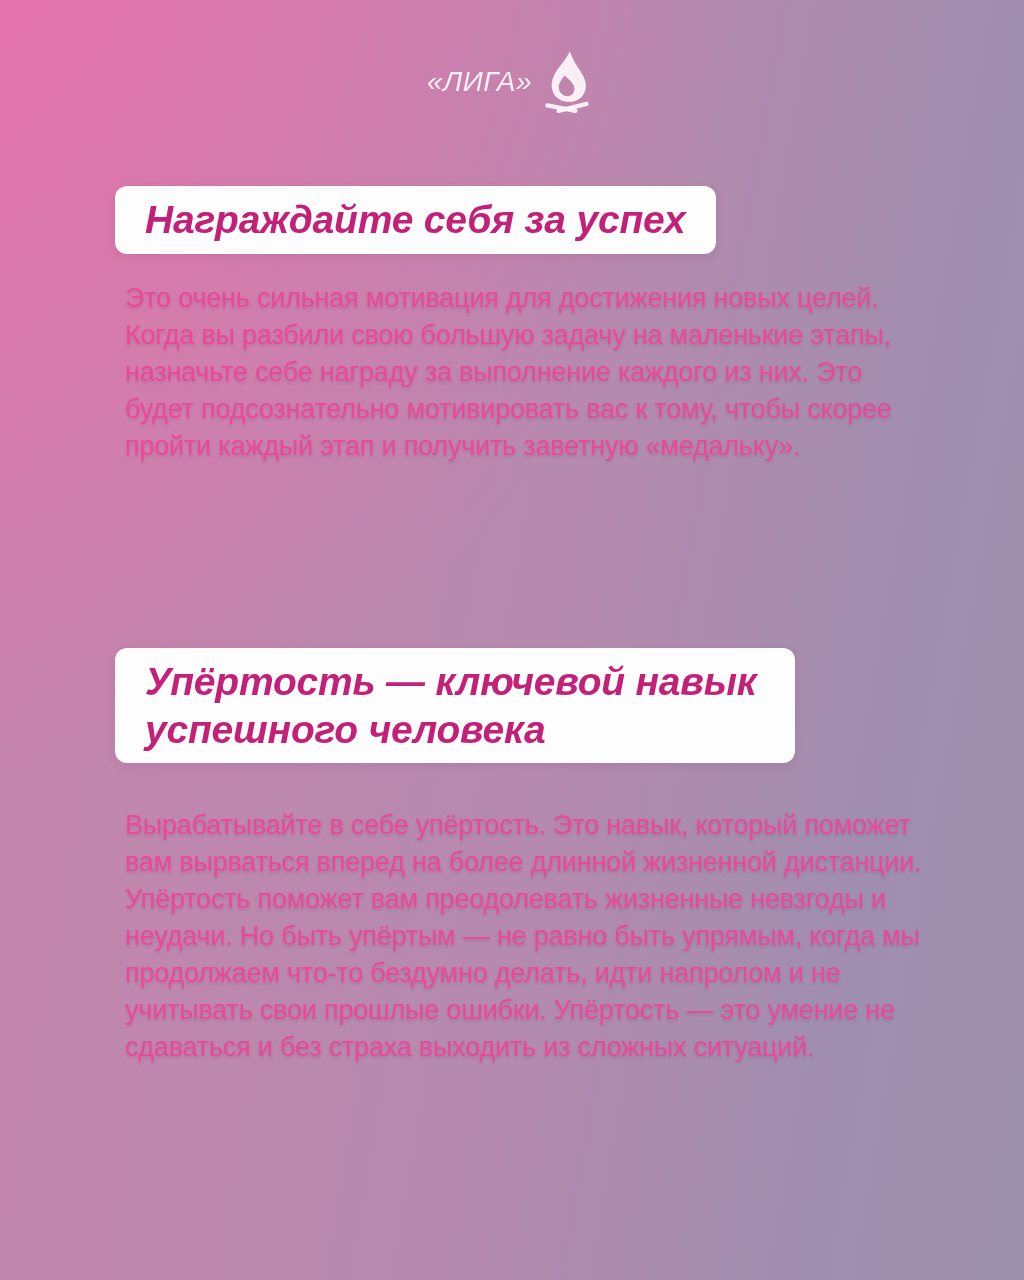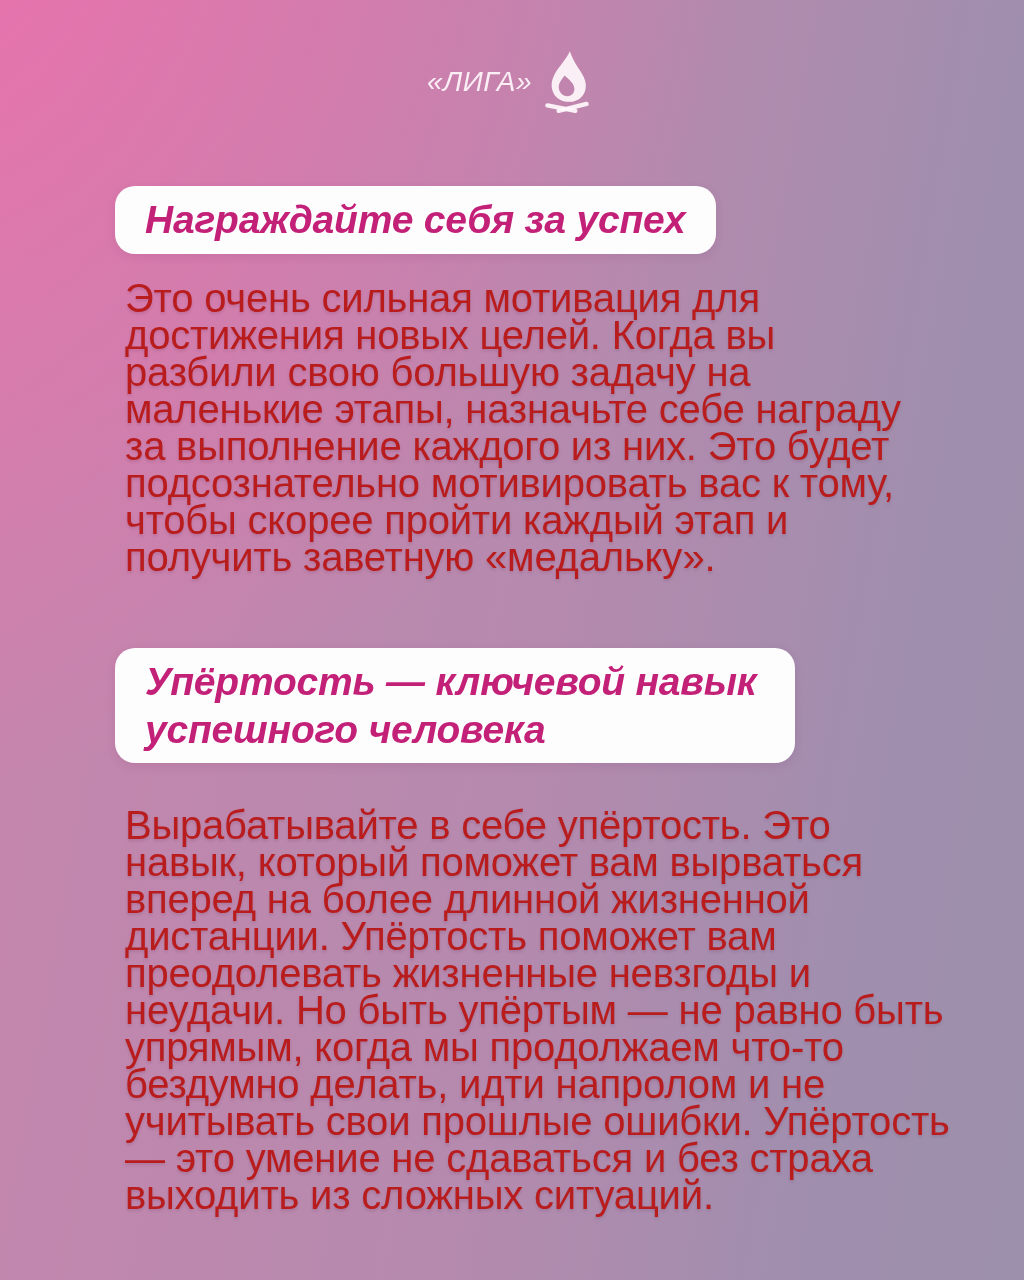--- a/index.html
+++ b/index.html
@@ -42,38 +42,38 @@
   .header-label {
     font-size: 28px;
     letter-spacing: 0.3px;
   }
 
   
   .title-pill {
     position: absolute;
     left: 115px;
     background: #fefdfe;
-    border-radius: 20px;
+    border-radius: 12px;
     padding: 10px 30px;
     box-shadow: 0 3px 10px rgba(120, 45, 95, 0.12);
     color: #c32078;
     font-size: 39px;
     font-weight: bold;
     font-style: italic;
     line-height: 1.22;
     letter-spacing: -0.2px;
   }
   #pill-1 { top: 186px; }
   #pill-2 { top: 648px; max-width: 620px; }
 
   .body-text {
     position: absolute;
     left: 125px;
-    color: #b91c1c;
-    font-size: 40px;
+    color: #ec4899;
+    font-size: 27px;
     line-height: 37px;
     letter-spacing: -0.2px;
     text-shadow: 0 2px 3px rgba(95, 40, 80, 0.18);
   }
   #body-1 { top: 280px; width: 795px; }
   #body-2 { top: 763px; width: 832px; margin-top: 44px; }
 </style>
 </head>
 <body>
 

